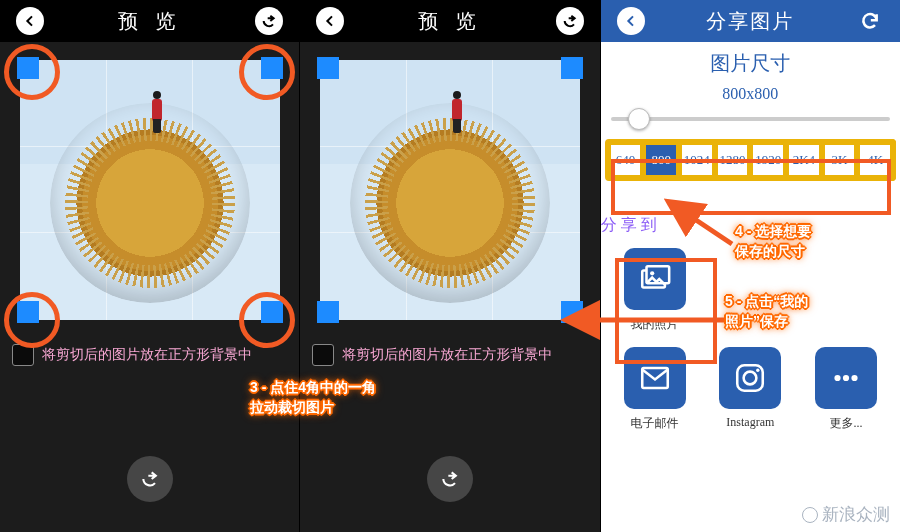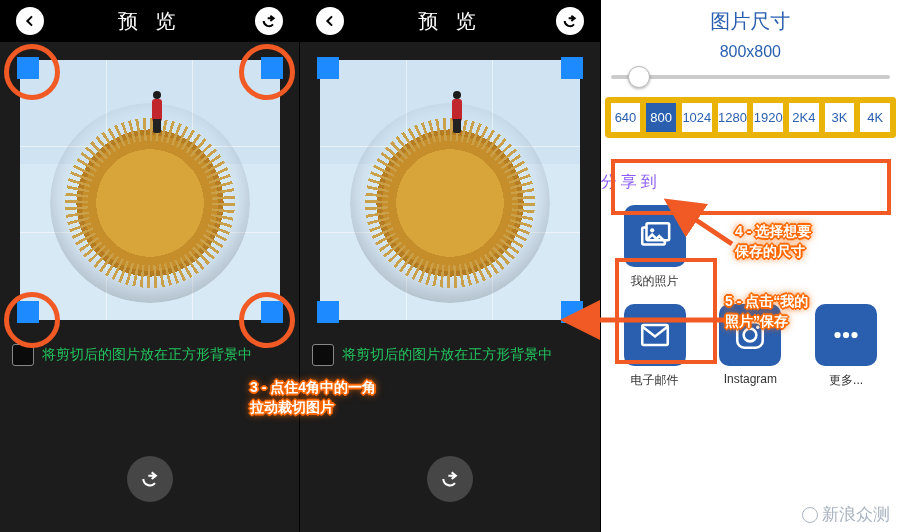--- a/index.html
+++ b/index.html
@@ -129,21 +129,21 @@
   .h-tl { top: -3px; left: -3px; }
   .h-tr { top: -3px; right: -3px; }
   .h-bl { bottom: -3px; left: -3px; }
   .h-br { bottom: -3px; right: -3px; }
 
   .checkbox-row {
     display: flex; align-items: center;
     gap: 8px;
     margin: 24px 12px 0;
     font-size: 14px;
-    color: #22c55e;
+    color: #f9a8d4;
   }
   .checkbox {
     width: 20px; height: 20px;
     border: 1px solid #888;
     border-radius: 3px;
     background: #0b0b0b;
     cursor: pointer;
     flex-shrink: 0;
   }
   .action-circle {
@@ -179,21 +179,21 @@
     z-index: 20;
     text-shadow:
       0 0 6px #ff6a00, 0 0 10px #ff6a00,
       -1px -1px 0 #ff6a00, 1px -1px 0 #ff6a00,
       -1px 1px 0 #ff6a00, 1px 1px 0 #ff6a00,
       -2px 0 0 #ff6a00, 2px 0 0 #ff6a00,
       0 -2px 0 #ff6a00, 0 2px 0 #ff6a00;
   }
 
   
-  .share-body { padding: 0; }
+  .share-body { padding: 0; font-family: Liberation Serif, serif; }
   .size-heading { text-align: center; color: #2a5faf; font-size: 20px; margin-top: 8px; }
   .size-value  { text-align: center; color: #2a5faf; font-size: 16px; margin-top: 8px; }
   .slider-track {
     position: relative;
     margin: 14px 10px 0;
     height: 4px;
     background: #ccc;
     border-radius: 2px;
   }
   .slider-thumb {
@@ -374,20 +374,33 @@
     </div>
 
     <div class="action-circle">
       <svg width="20" height="20" viewBox="0 0 24 24" fill="none" stroke="currentColor" stroke-width="2.5">
           <path d="M4 12a8 8 0 0 0 14 5M14 4l5 4-5 4M19 8H10"></path>
         </svg>
     </div>
   </div>
 
   <div class="panel light-panel">
+    <div class="header">
+      <div class="circ-btn">
+        <svg width="16" height="16" viewBox="0 0 24 24" fill="none" stroke="currentColor" stroke-width="3">
+            <path d="M15 5l-7 7 7 7"></path>
+          </svg>
+      </div>
+      <div class="title" style="letter-spacing:2px;">分享图片</div>
+      <div class="circ-btn" style="background:transparent;color:#fff;">
+        <svg width="20" height="20" viewBox="0 0 24 24" fill="none" stroke="currentColor" stroke-width="3">
+            <path d="M20 11a8 8 0 1 0-2 6M20 4v7h-7"></path>
+          </svg>
+      </div>
+    </div>
 
     <div class="share-body">
       <div class="size-heading">图片尺寸</div>
       <div class="size-value">800x800</div>
 
       <div class="slider-track">
         <div class="slider-thumb" style="left: 10%;"></div>
       </div>
 
       <div class="size-row" id="size-row">

